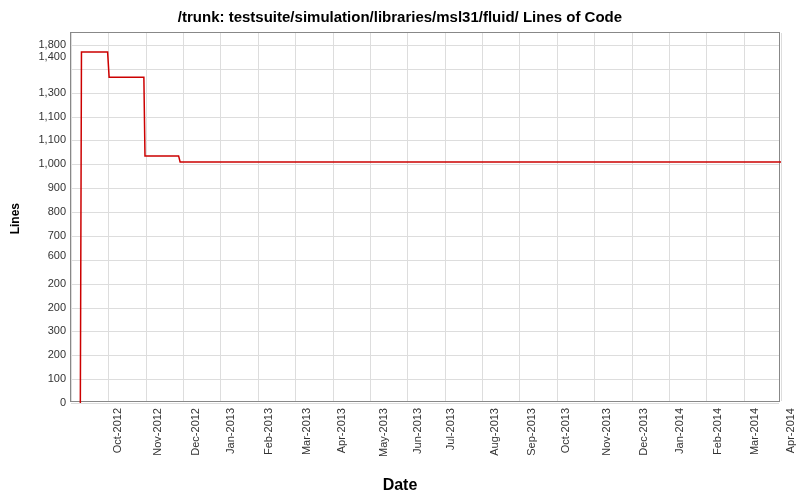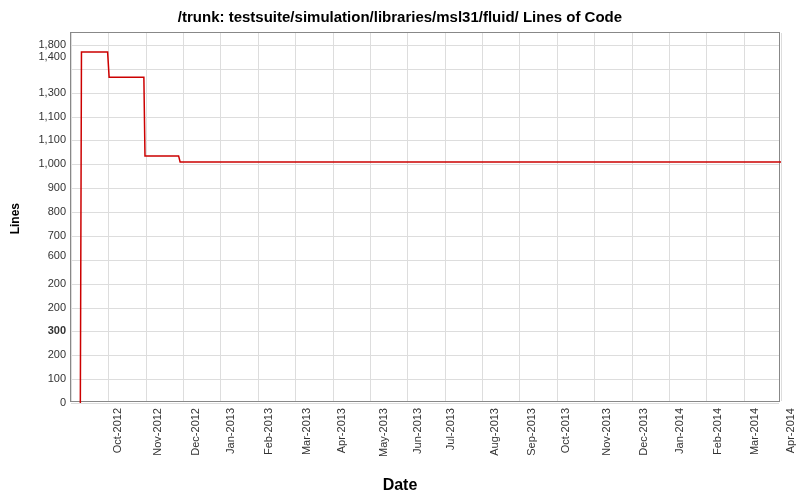--- a/index.html
+++ b/index.html
@@ -60,21 +60,21 @@
       <div class="gridline-v" style="left: 635.263px;"></div>
       <div class="gridline-v" style="left: 672.632px;"></div>
       <div class="gridline-v" style="left: 710px;"></div>
       <svg class="series">
         <path d="M9.342105263157896 370 L10.463157894736844 19.096774193548413 L36.62105263157895 19.096774193548413 L38.11578947368422 44.16129032258067 L72.86842105263159 44.16129032258067 L73.98947368421054 122.93548387096774 L107.62105263157895 122.93548387096774 L109.11578947368422 128.90322580645162 L710.0000000000001 128.90322580645162 " class="line" stroke="#c00"></path>
       </svg>
     </div>
 <div class="y-tick" style="top: 402px;">0</div>
     <div class="y-tick" style="top: 378.129px;">100</div>
     <div class="y-tick" style="top: 354.258px;">200</div>
-    <div class="y-tick" style="top: 330.387px; font-weight: bold;">300</div>
+    <div class="y-tick" style="top: 330.387px;">300</div>
     <div class="y-tick" style="top: 306.516px;">200</div>
     <div class="y-tick" style="top: 282.645px;">200</div>
     <div class="y-tick" style="top: 255px;">600</div>
     <div class="y-tick" style="top: 234.903px;">700</div>
     <div class="y-tick" style="top: 211.032px;">800</div>
     <div class="y-tick" style="top: 187px;">900</div>
     <div class="y-tick" style="top: 163.29px;">1,000</div>
     <div class="y-tick" style="top: 139.419px;">1,100</div>
     <div class="y-tick" style="top: 115.548px;">1,100</div>
     <div class="y-tick" style="top: 91.6774px;">1,300</div>

